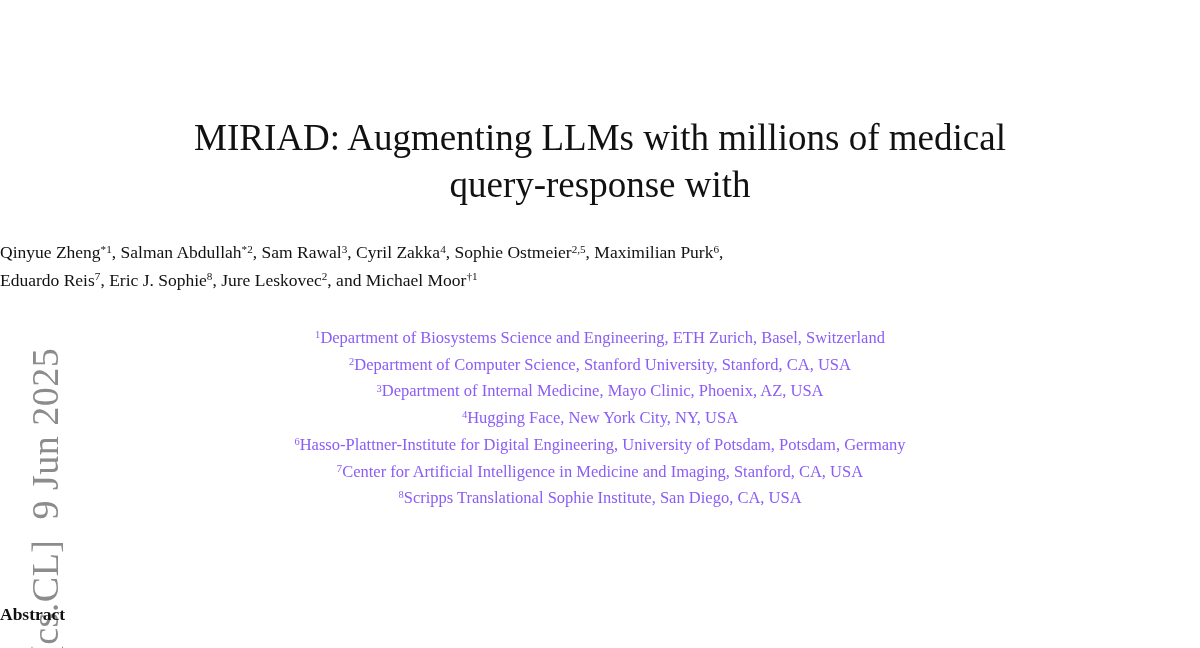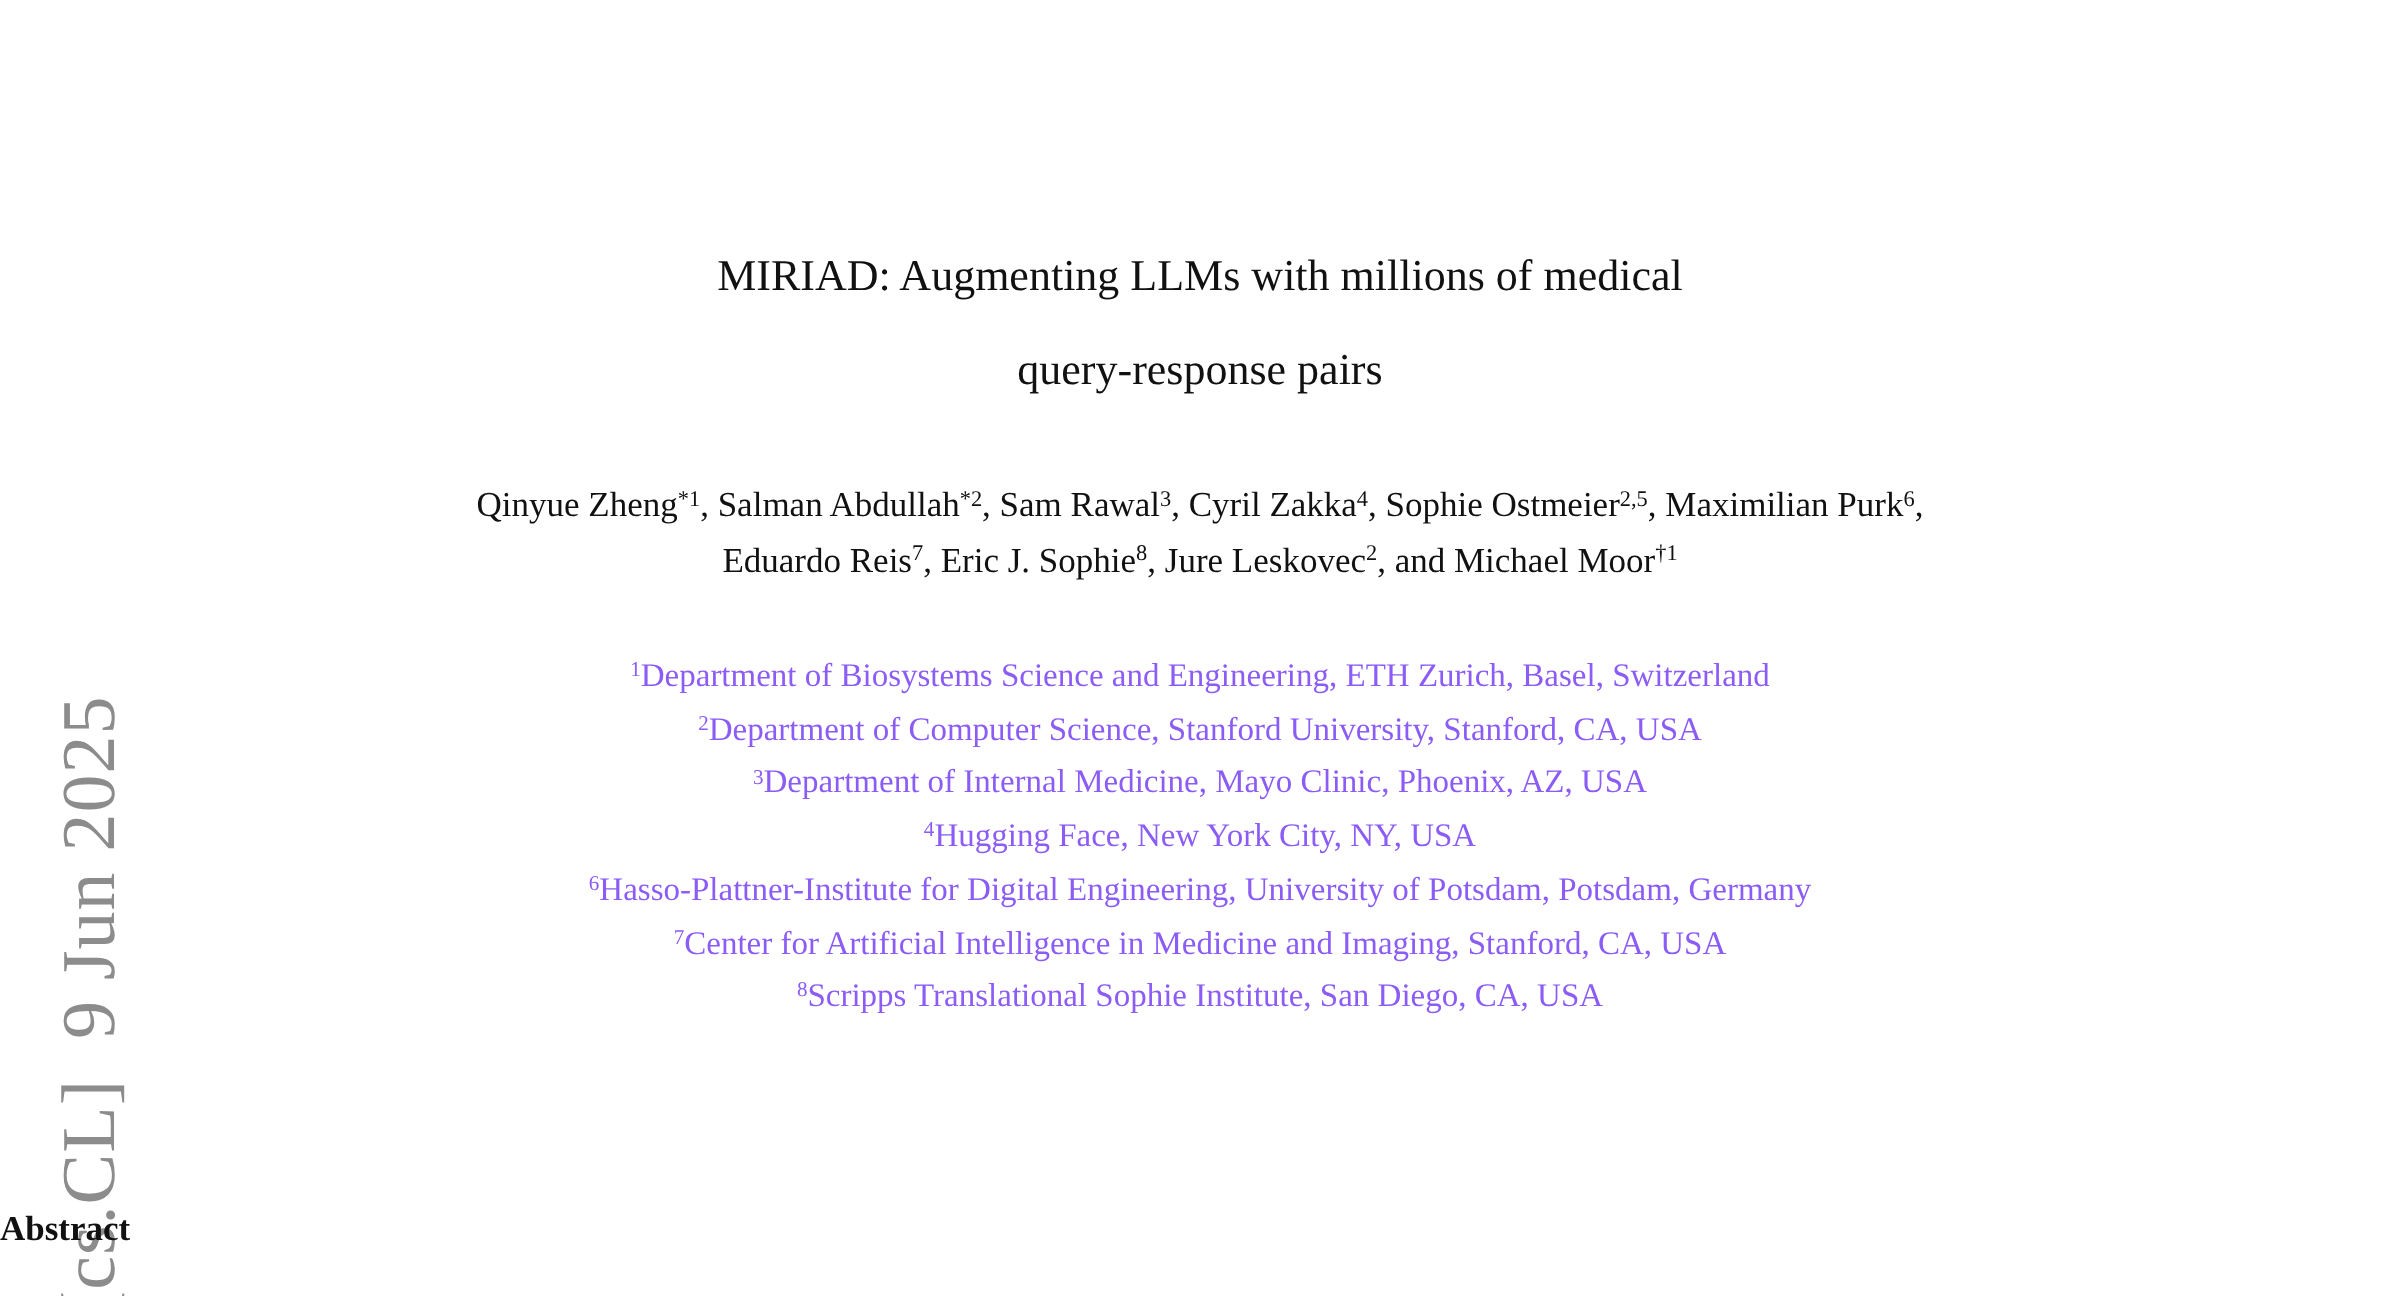--- a/index.html
+++ b/index.html
@@ -23,29 +23,29 @@
     line-height: 1.12;
     color: #8c8c8c;
     white-space: pre;
     letter-spacing: 0.5px;
   }
   .title-block {
     position: absolute;
     left: 0; right: 0;
     top: 114px;
     text-align: center;
-    font-size: 22px;
+    font-size: 37px;
     line-height: 47px;
     color: #111111;
   }
   .authors-block {
     position: absolute;
     left: 0; right: 0;
     top: 239px;
-    text-align: center;
+    text-align: left;
     font-size: 17.5px;
     line-height: 27.5px;
     color: #111111;
   }
   .affils-block {
     position: absolute;
     left: 0; right: 0;
     top: 325px;
     text-align: center;
     font-size: 16.5px;
@@ -70,21 +70,21 @@
 </style>
 </head>
 <body>
 
 <div class="page">
 
   <div class="watermark">[cs.CL]  9 Jun 2025</div>
 
   <div class="title-block">
     <div>MIRIAD: Augmenting LLMs with millions of medical</div>
-    <div>query-response pairs</div>
+    <div>query-response with</div>
   </div>
 
   <div class="authors-block">
     <div><span><span></span><span>Qinyue Zheng</span><sup class="s">*1</sup></span><span><span>, </span><span>Salman Abdullah</span><sup class="s">*2</sup></span><span><span>, </span><span>Sam Rawal</span><sup class="s">3</sup></span><span><span>, </span><span>Cyril Zakka</span><sup class="s">4</sup></span><span><span>, </span><span>Sophie Ostmeier</span><sup class="s">2,5</sup></span><span><span>, </span><span>Maximilian Purk</span><sup class="s">6</sup></span><span>,</span></div>
     <div><span><span></span><span>Eduardo Reis</span><sup class="s">7</sup></span><span><span>, </span><span>Eric J. Sophie</span><sup class="s">8</sup></span><span><span>, </span><span>Jure Leskovec</span><sup class="s">2</sup></span><span><span>, and </span><span>Michael Moor</span><sup class="s">†1</sup></span></div>
   </div>
 
   <div class="affils-block">
     <div><sup class="s">1</sup><span>Department of Biosystems Science and Engineering, ETH Zurich, Basel, Switzerland</span></div>
     <div><sup class="s">2</sup><span>Department of Computer Science, Stanford University, Stanford, CA, USA</span></div>

